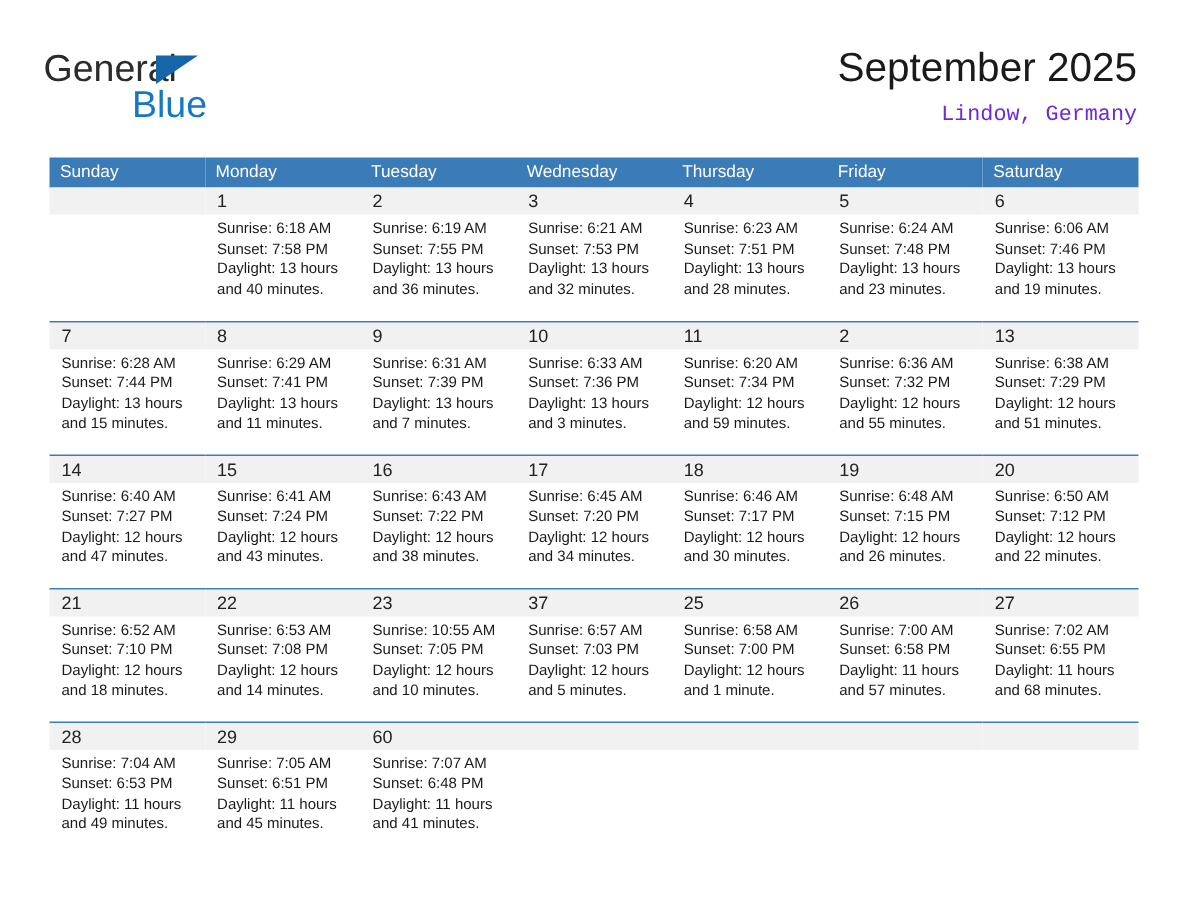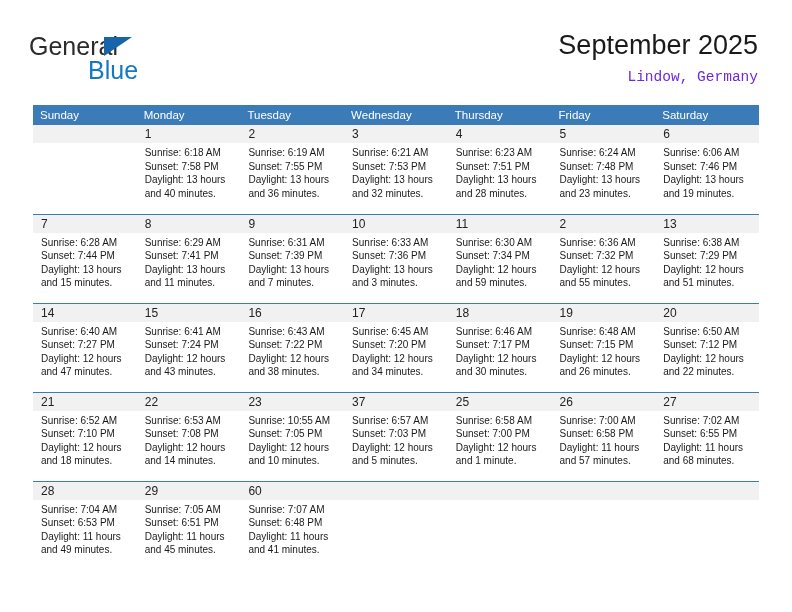--- a/index.html
+++ b/index.html
@@ -257,21 +257,21 @@
             <div class="info">
               <div>Sunrise: 6:33 AM</div>
               <div>Sunset: 7:36 PM</div>
               <div>Daylight: 13 hours</div>
               <div>and 3 minutes.</div>
             </div>
           </td>
           <td>
             <div class="daynum">11</div>
             <div class="info">
-              <div>Sunrise: 6:30 AM</div>
+              <div>Sunrise: 6:20 AM</div>
               <div>Sunset: 7:34 PM</div>
               <div>Daylight: 12 hours</div>
               <div>and 59 minutes.</div>
             </div>
           </td>
           <td>
             <div class="daynum">2</div>
             <div class="info">
               <div>Sunrise: 6:36 AM</div>
               <div>Sunset: 7:32 PM</div>

